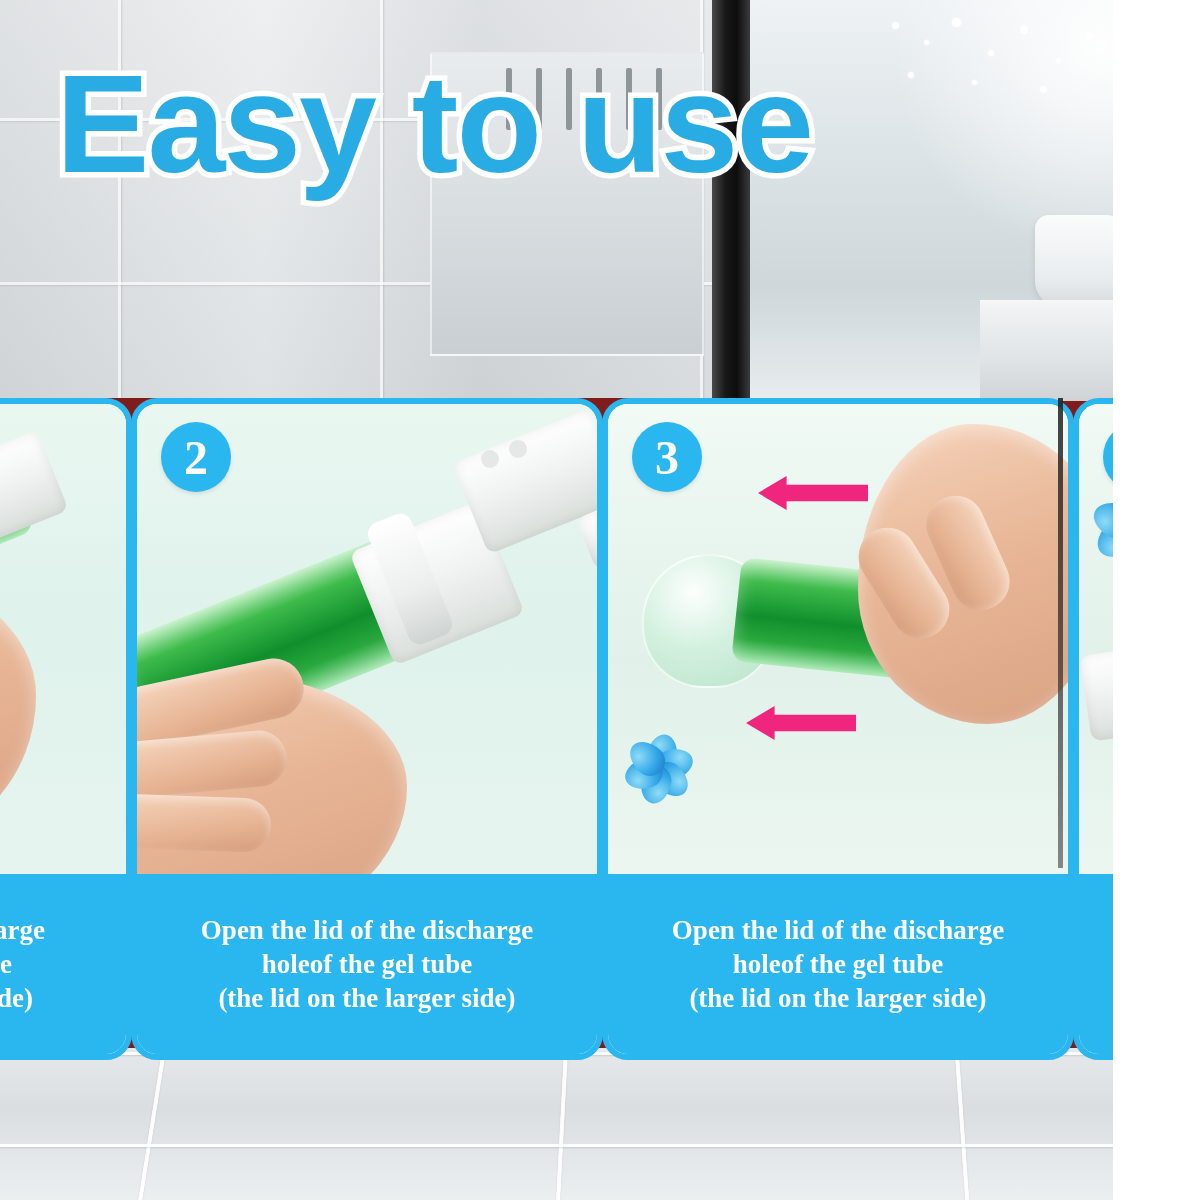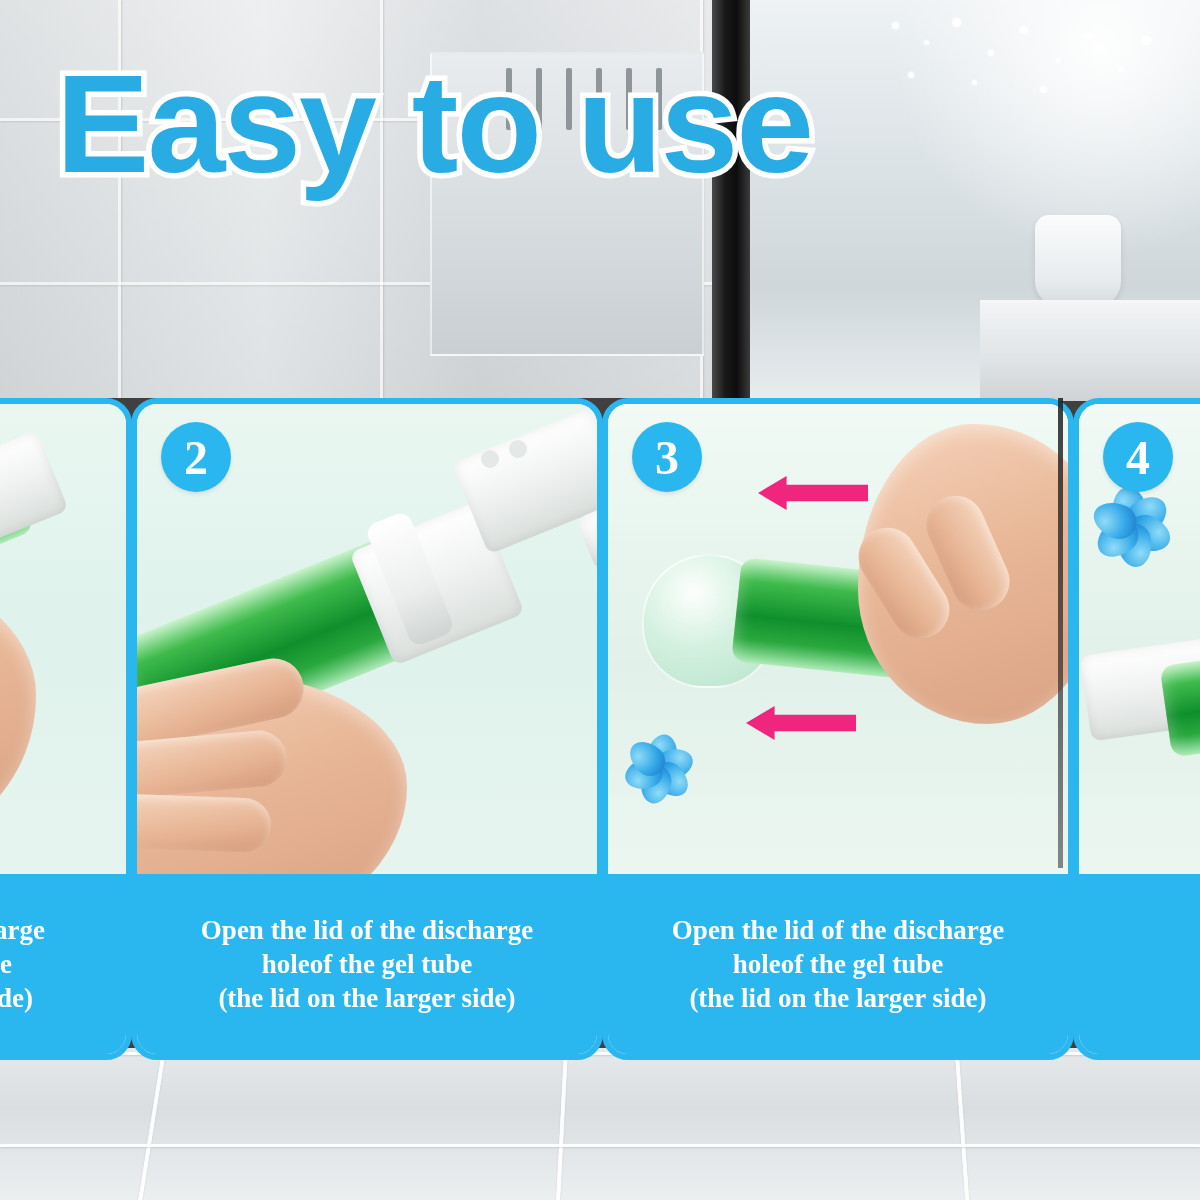--- a/index.html
+++ b/index.html
@@ -5,24 +5,24 @@
   html, body {
     margin: 0;
     padding: 0;
     background: #ffffff;
   }
   body {
     font-family: "Liberation Sans", sans-serif;
   }
   #stage {
     position: relative;
-    width: 1200px;
+    width: 1113px;
     height: 1200px;
     overflow: hidden;
-    background: #404040;
+    background: #7f1d1d;
   }
 
   
   .bg-root { position: absolute; inset: 0; overflow: hidden; }
 
   .bg-wall {
     position: absolute;
     left: 0; top: 0; width: 1200px; height: 398px;
     background:
       linear-gradient(180deg, rgba(255,255,255,0.30) 0%, rgba(200,205,208,0.25) 100%),

